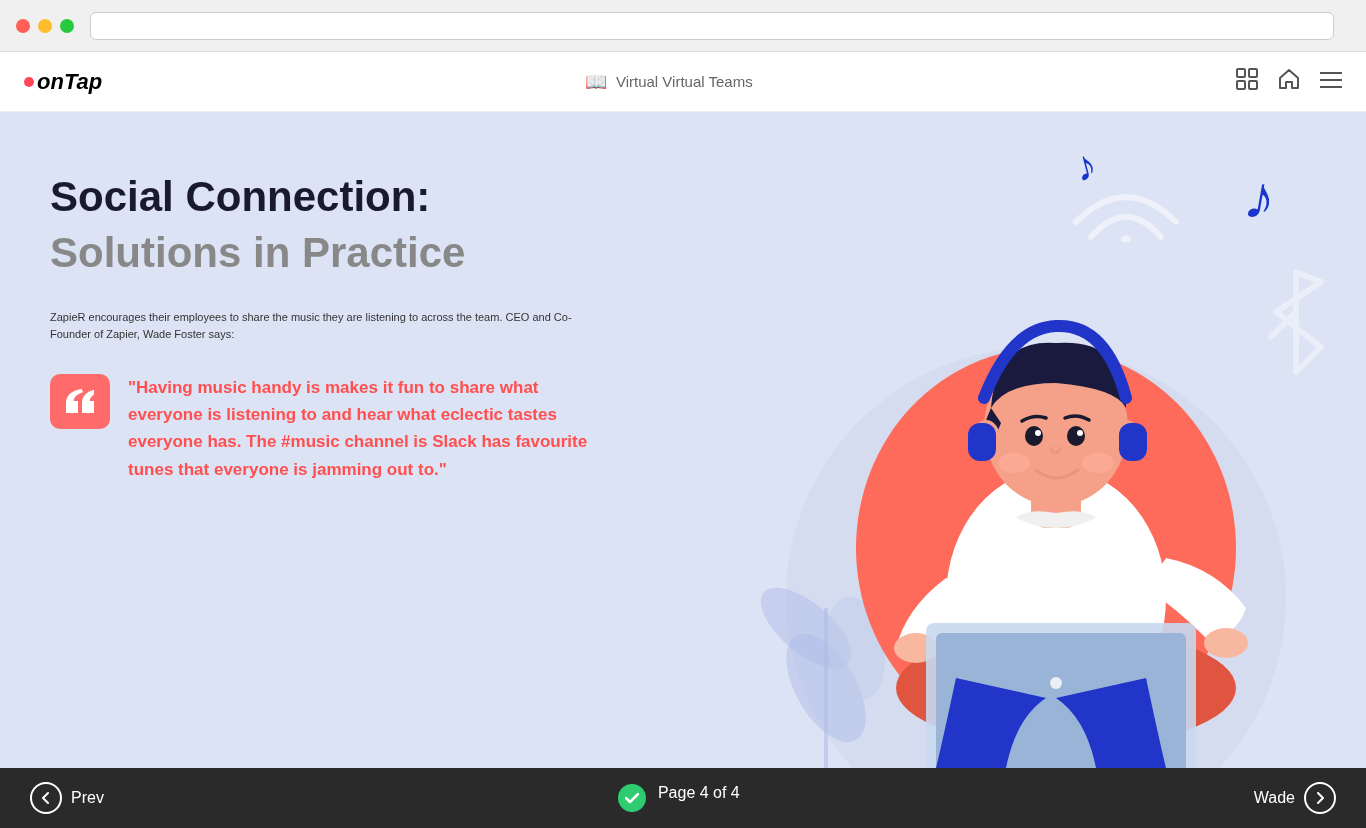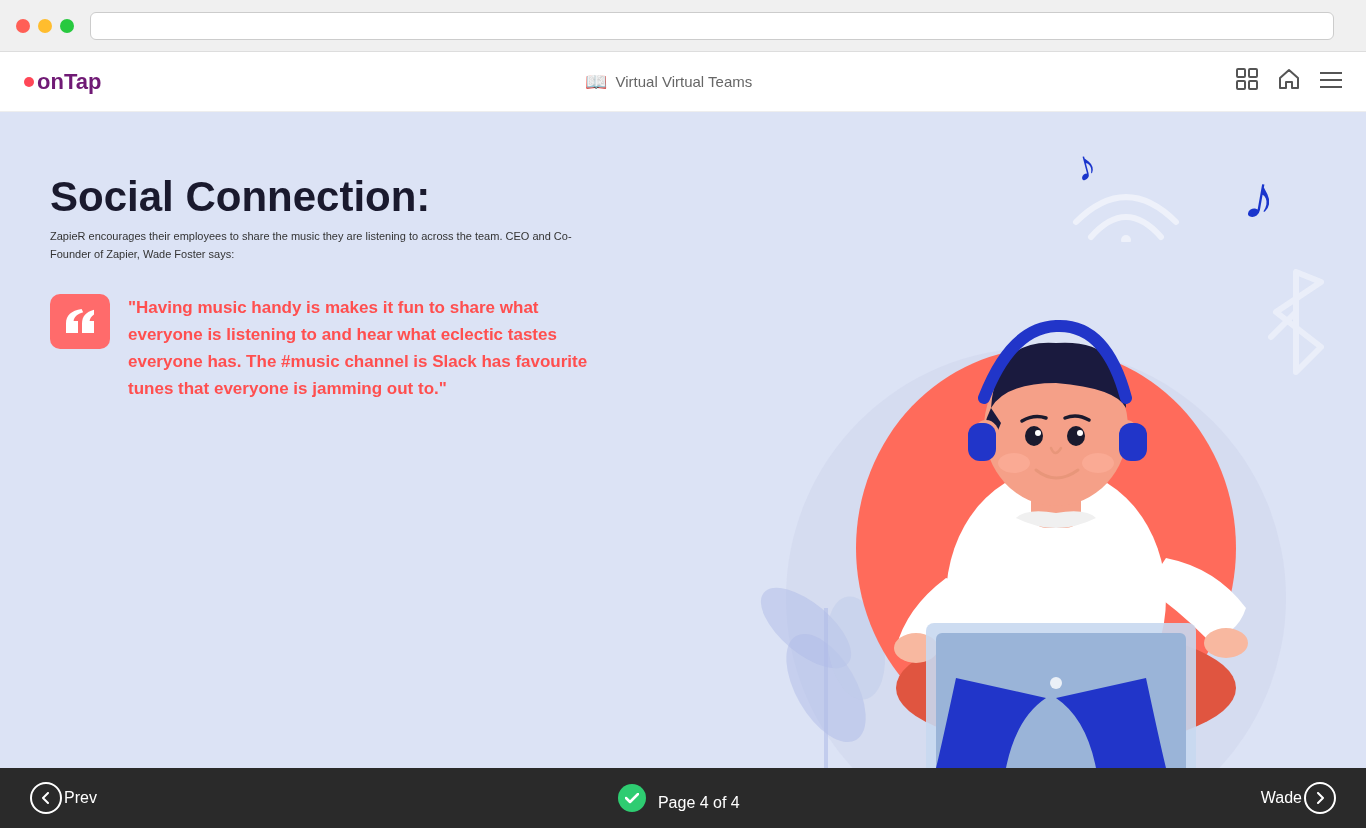--- a/index.html
+++ b/index.html
@@ -39,21 +39,22 @@
       justify-content: space-between;
       padding: 0 24px;
       border-bottom: 1px solid #eee;
       position: relative;
     }
     .logo {
       display: flex;
       align-items: center;
       font-size: 22px;
       font-weight: 700;
-      color: #701a75;
+      color: #000000;
+      font-style: italic;
     }
     .logo-dot {
       width: 10px; height: 10px;
       background: #ff4757;
       border-radius: 50%;
       margin-right: 3px;
       display: inline-block;
     }
     .header-center {
       display: flex;
@@ -150,38 +151,38 @@
       height: 60px;
       background: #2a2a2a;
       display: flex;
       align-items: center;
       justify-content: space-between;
       padding: 0 30px;
     }
     .nav-btn {
       display: flex;
       align-items: center;
-      gap: 2px;
+      gap: 9px;
       color: #fff;
       font-size: 16px;
       cursor: pointer;
       font-weight: 500;
     }
     .nav-circle {
       width: 32px; height: 32px;
       border: 2px solid #fff;
       border-radius: 50%;
       display: flex;
       align-items: center;
       justify-content: center;
       font-size: 16px;
     }
     .page-indicator {
       display: flex;
-      align-items: flex-end;
+      align-items: flex-start;
       gap: 12px;
       color: #fff;
       font-size: 16px;
       font-weight: 500;
     }
     .check-circle {
       width: 28px; height: 28px;
       background: #2ecc71;
       border-radius: 50%;
       display: flex;
@@ -233,20 +234,21 @@
         <line x1="0" y1="15" x2="22" y2="15" stroke="#555" stroke-width="2" stroke-linecap="round"></line>
       </svg>
     </span>
   </div>
 </div>
 
 <div class="main-content">
 
   <div class="left-content">
     <h1 class="main-title">Social Connection:</h1>
+    <h2 class="main-subtitle">Solutions in Practice</h2>
     <p class="description">ZapieR encourages their employees to share the music they are listening to across the team. CEO and Co-Founder of Zapier, Wade Foster says:</p>
     <div class="quote-block">
       <div class="quote-icon-box">
         <svg width="28" height="24" viewBox="0 0 28 24" fill="white">
           <path d="M0 24V14.4C0 6.4 5.2 1.6 15.6 0l1.6 3.2C11.2 4.8 8 8 7.6 12H12V24H0ZM16 24V14.4C16 6.4 21.2 1.6 31.6 0l1.6 3.2C27.2 4.8 24 8 23.6 12H28V24H16Z"></path>
         </svg>
       </div>
       <p class="quote-text">"Having music handy is makes it fun to share what everyone is listening to and hear what eclectic tastes everyone has. The #music channel is Slack has favourite tunes that everyone is jamming out to."</p>
     </div>
   </div>

